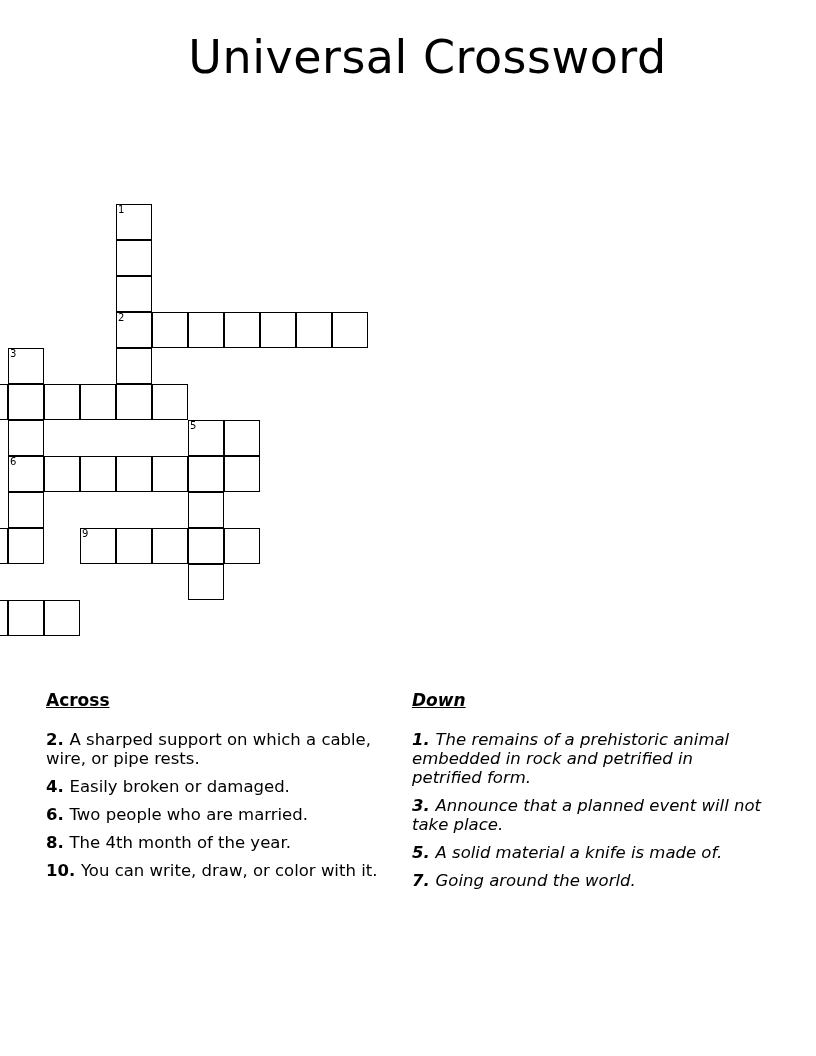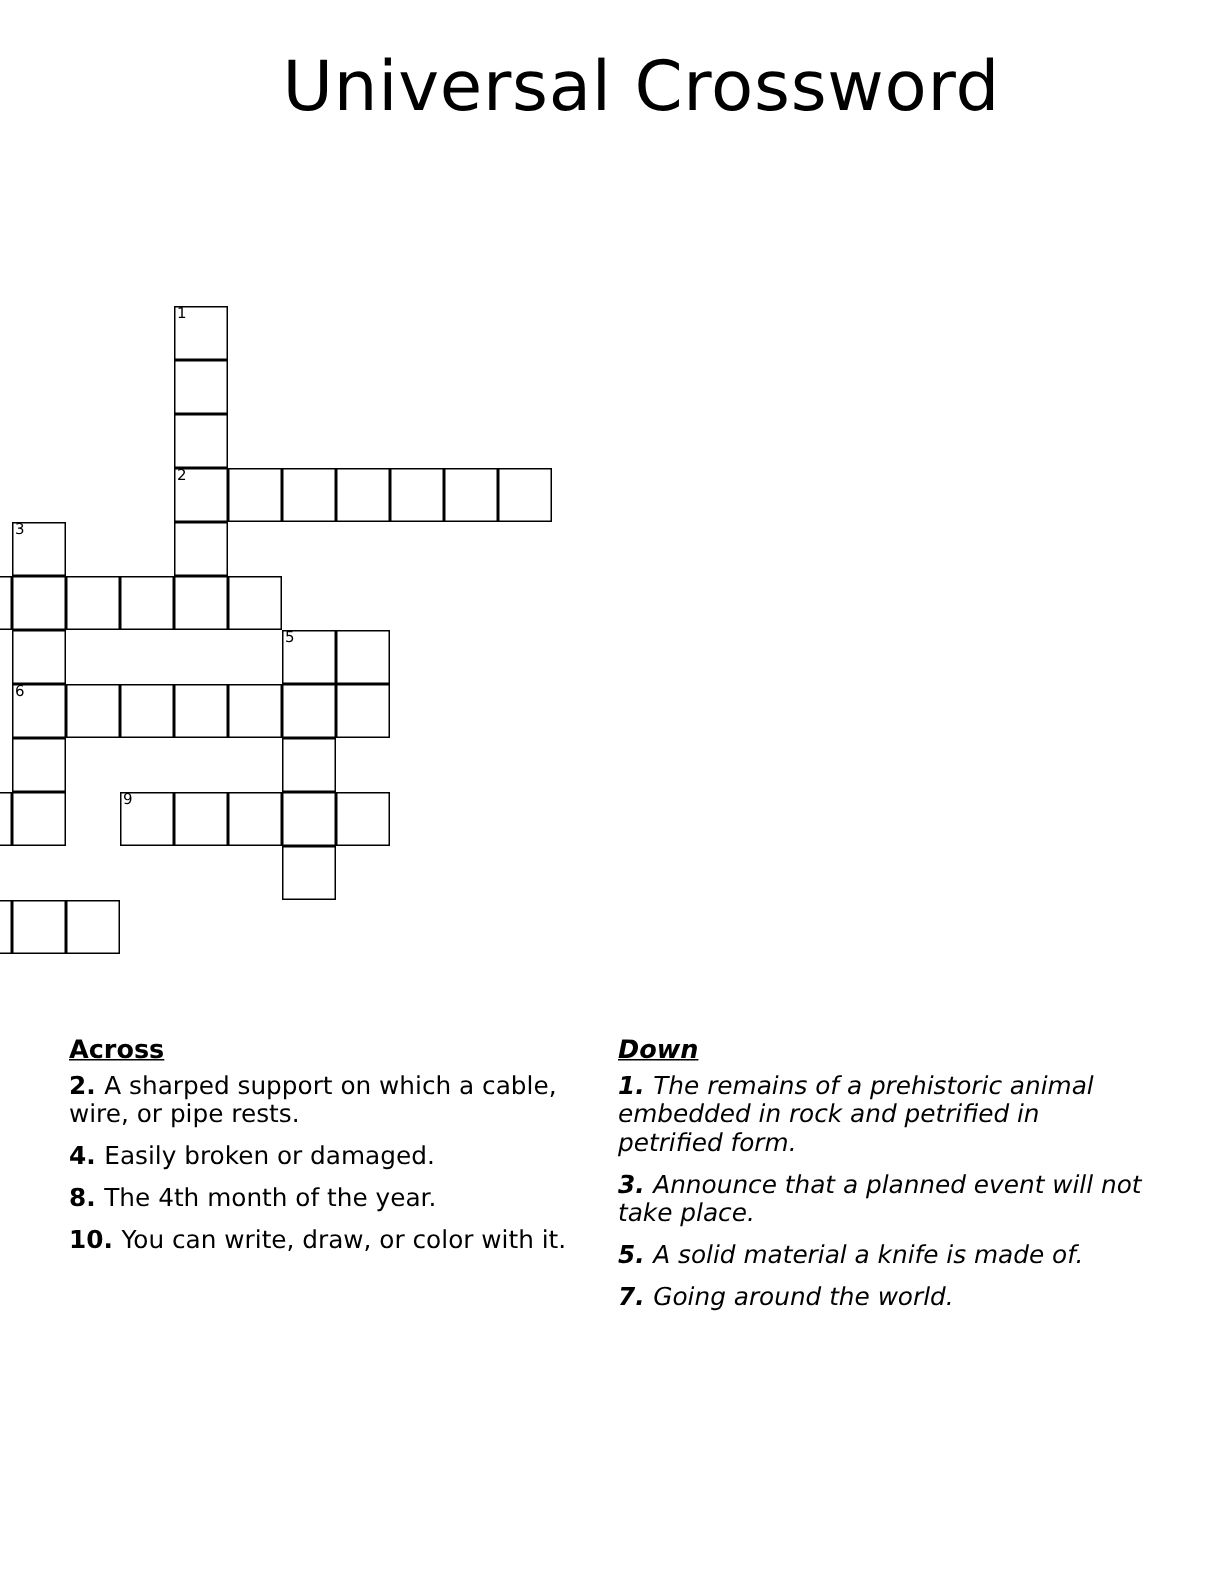--- a/index.html
+++ b/index.html
@@ -54,21 +54,21 @@
   .clue-col {
     position: absolute;
     top: 0;
   }
   #across-col { left: 46px; width: 350px; }
   #down-col { left: 412px; width: 350px; font-style: italic; }
   .clue-heading {
     font-size: 17px;
     font-weight: bold;
     text-decoration: underline;
-    margin-bottom: 4px;
+    margin-bottom: 20px;
     font-family: "DejaVu Sans", sans-serif;
   }
   .clue {
     font-size: 16.5px;
     line-height: 19px;
     margin-bottom: 9px;
   }
   .clue .cnum {
     font-weight: bold;
   }
@@ -133,20 +133,21 @@
     <div class="cell" style="left: 8px; top: 504px; width: 36px; height: 36px;"></div>
     <div class="cell" style="left: 44px; top: 504px; width: 36px; height: 36px;"></div>
   </div>
 
 <div id="clues">
   <div class="clue-col" id="across-col">
     <div class="clue-heading">Across</div>
     <div id="across-list">
         <div class="clue"><span class="cnum">2. </span><span>A sharped support on which a cable, wire, or pipe rests.</span></div>
         <div class="clue"><span class="cnum">4. </span><span>Easily broken or damaged.</span></div>
+        <div class="clue"><span class="cnum">6. </span><span>Two people who are married.</span></div>
         <div class="clue"><span class="cnum">8. </span><span>The 4th month of the year.</span></div>
         <div class="clue"><span class="cnum">10. </span><span>You can write, draw, or color with it.</span></div>
       </div>
   </div>
   <div class="clue-col" id="down-col">
     <div class="clue-heading">Down</div>
     <div id="down-list">
         <div class="clue"><span class="cnum">1. </span><span>The remains of a prehistoric animal embedded in rock and petrified in petrified form.</span></div>
         <div class="clue"><span class="cnum">3. </span><span>Announce that a planned event will not take place.</span></div>
         <div class="clue"><span class="cnum">5. </span><span>A solid material a knife is made of.</span></div>

